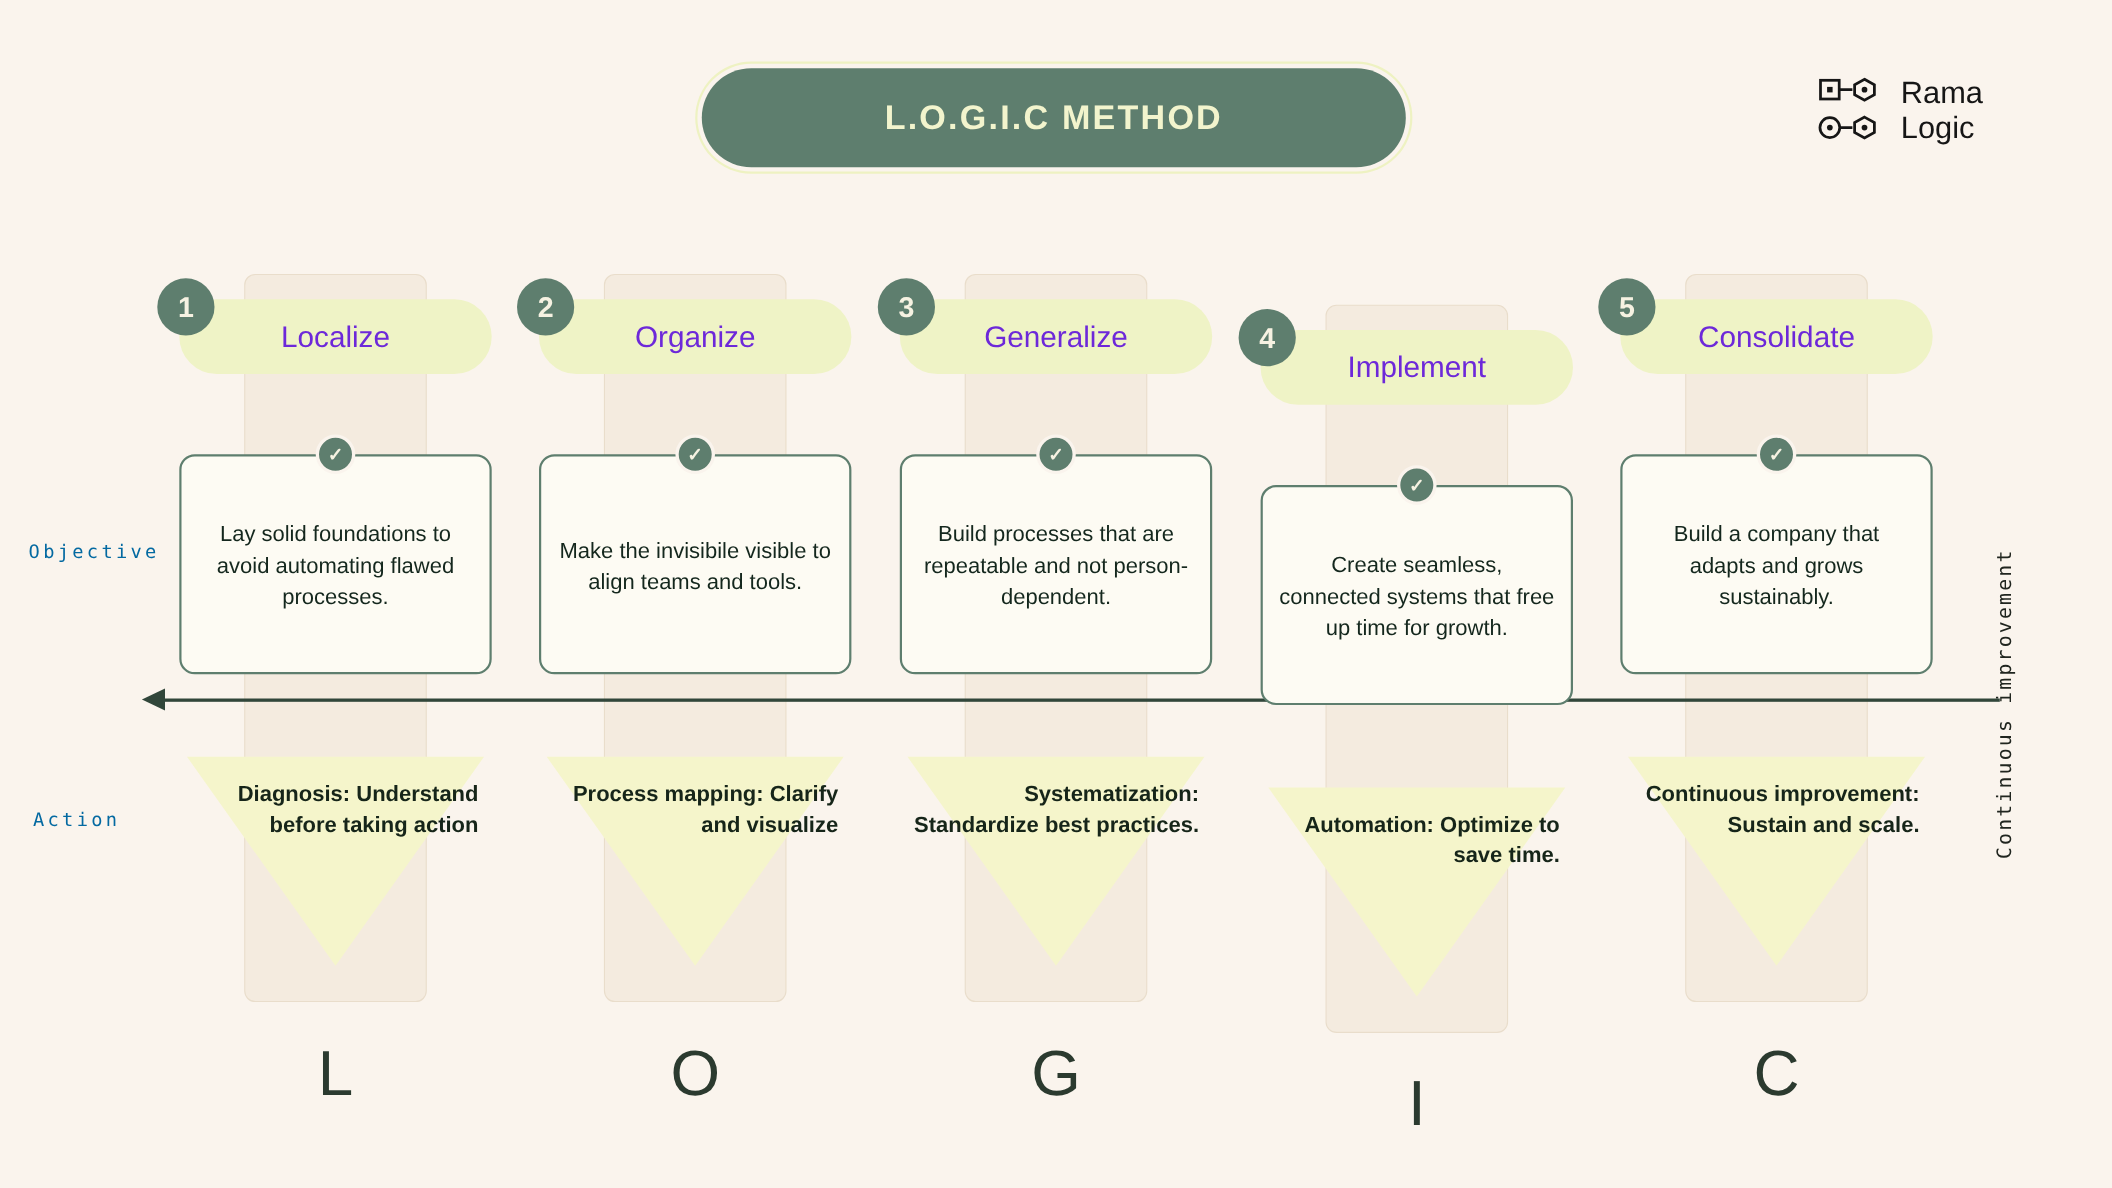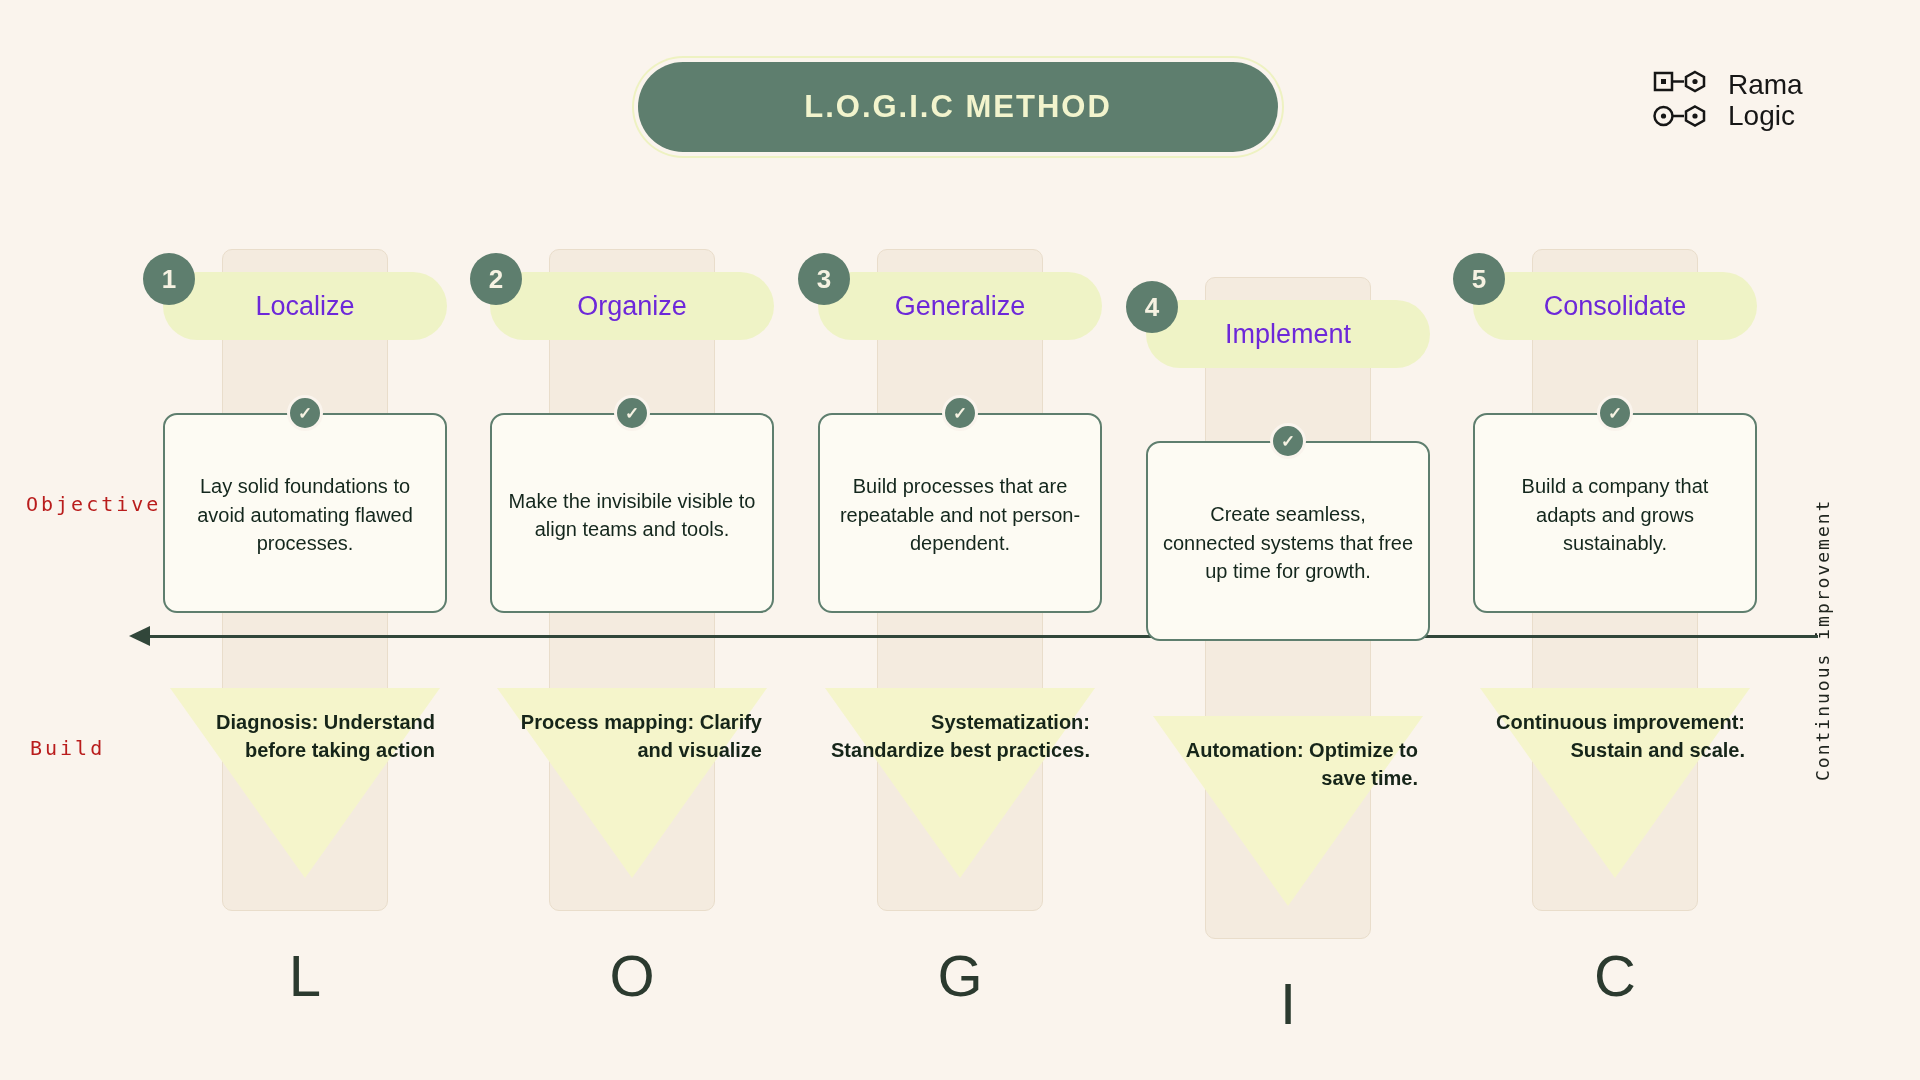--- a/index.html
+++ b/index.html
@@ -84,21 +84,21 @@
   }
   .axis-arrowhead {
     position:absolute; left:129px; top:626px; width:0; height:0;
     border-top:10px solid transparent; border-bottom:10px solid transparent;
     border-right:21px solid #31463a; z-index:2;
   }
 
   
   .label-objective, .label-action {
     position:absolute; font-family:"DejaVu Sans Mono", monospace;
-    font-size:20px; letter-spacing:3px; color:#b91c1c;
+    font-size:17px; letter-spacing:3px; color:#0369a1;
   }
   .label-objective { left:26px; top:492px; }
   .label-action { left:30px; top:736px; }
 
   .vertical-label {
     position:absolute; left:1812px; top:472px; height:336px;
     writing-mode:vertical-rl; transform:rotate(180deg);
     display:flex; align-items:center; justify-content:center;
     font-family:"DejaVu Sans Mono", monospace;
     font-size:18px; letter-spacing:2px; color:#20251f;
@@ -224,15 +224,15 @@
   </div>
   <div class="col-triangle"></div>
   <div class="col-action">Continuous improvement: Sustain and scale.</div>
   <div class="col-letter">C</div>
 </div>
 
 <div class="axis-line"></div>
 <div class="axis-arrowhead"></div>
 
 <div class="label-objective">Objective</div>
-<div class="label-action">Build</div>
+<div class="label-action">Action</div>
 
 <div class="vertical-label">Continuous improvement</div>
 
 </body></html>

